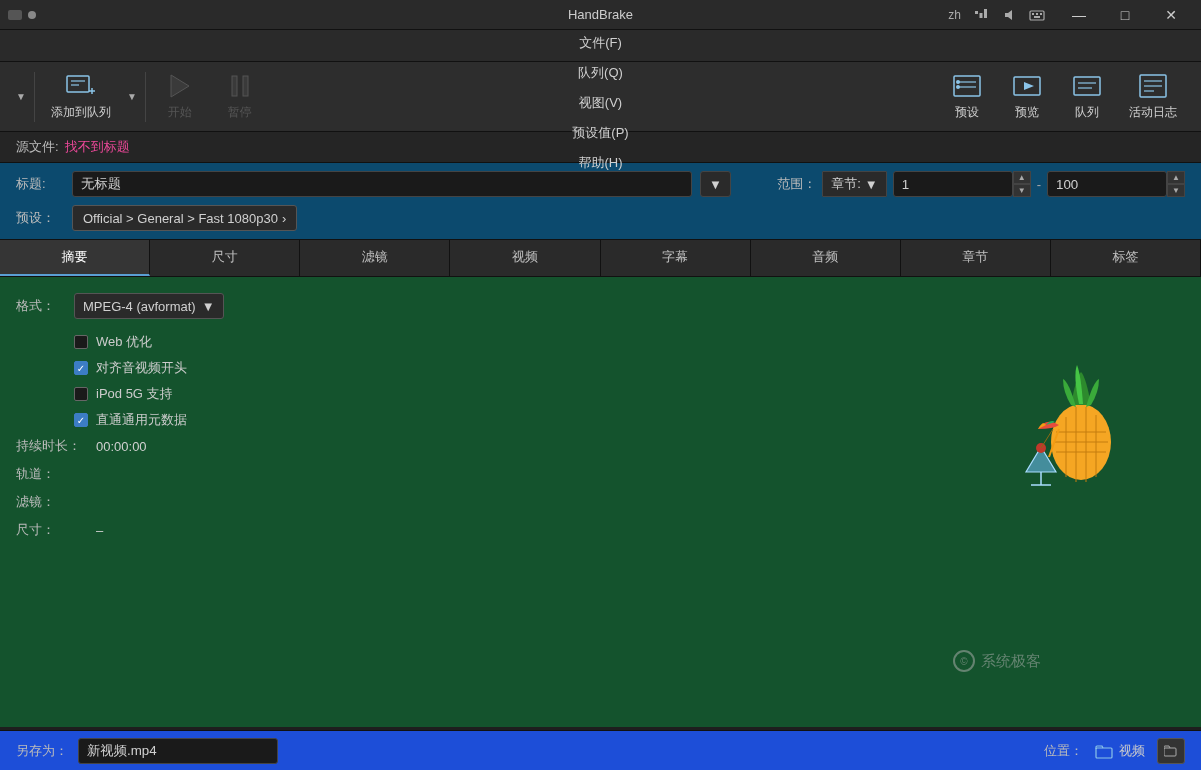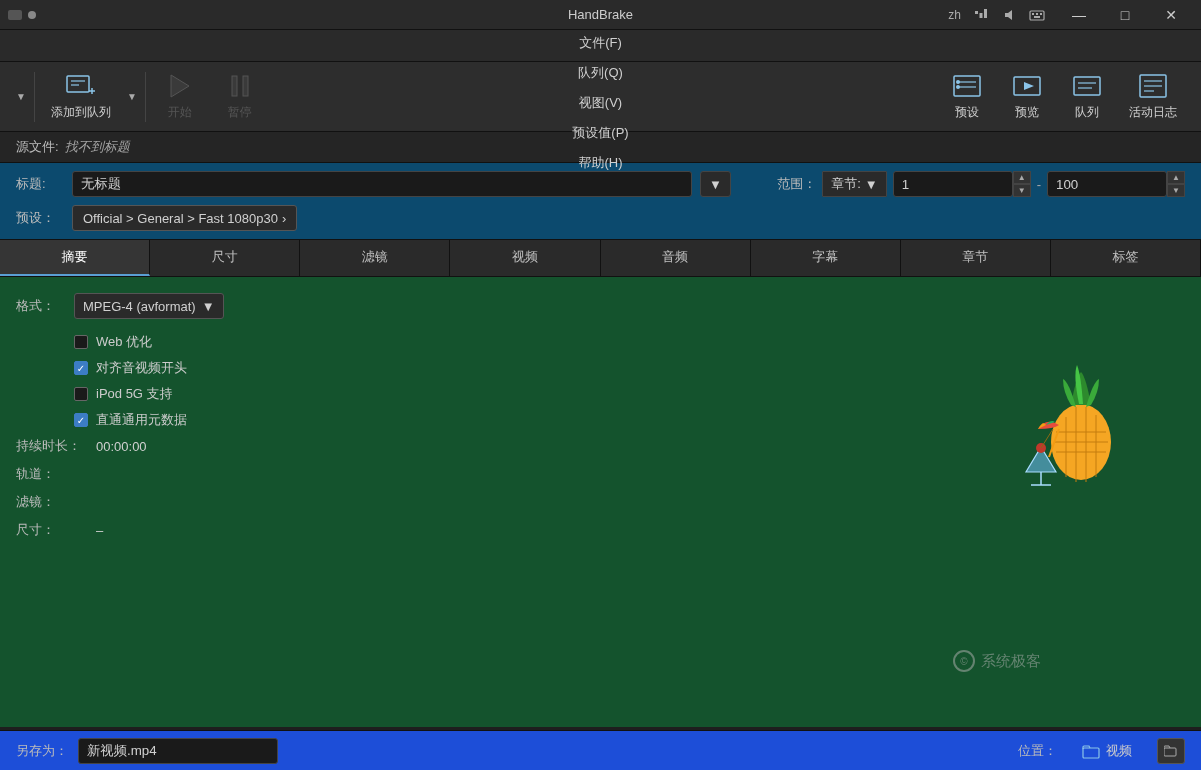--- a/index.html
+++ b/index.html
@@ -150,21 +150,21 @@
     
     .source-row {
       background: #252525;
       padding: 6px 16px;
       display: flex;
       align-items: center;
       gap: 6px;
       border-bottom: 1px solid #111;
     }
     .source-label { color: #bbb; }
-    .source-value { color: #a3a3a3; font-style: italic; }
+    .source-value { color: #ec4899; }
 
     
     .form-area {
       background: #0c4a6e;
       padding: 8px 16px;
       border-bottom: 1px solid #111;
     }
     .form-row {
       display: flex;
       align-items: center;
@@ -393,21 +393,21 @@
       border-radius: 3px;
       color: #d0d0d0;
       padding: 3px 8px;
       height: 26px;
       min-width: 200px;
     }
     .bottom-right {
       margin-left: auto;
       display: flex;
       align-items: center;
-      gap: 25px;
+      gap: 12px;
     }
     .folder-btn {
       background: #333;
       border: 1px solid #555;
       border-radius: 3px;
       color: #ccc;
       width: 28px;
       height: 26px;
       display: flex;
       align-items: center;
@@ -610,22 +610,22 @@
       <span>›</span>
     </div>
   </div>
 </div>
 
 <div class="tabs-bar">
   <div class="tab active">摘要</div>
   <div class="tab">尺寸</div>
   <div class="tab">滤镜</div>
   <div class="tab">视频</div>
+  <div class="tab">字幕</div>
   <div class="tab">音频</div>
-  <div class="tab">字幕</div>
   <div class="tab">章节</div>
   <div class="tab">标签</div>
 </div>
 
 <div class="tab-content" style="height: calc(770px - 30px - 32px - 70px - 36px - 72px - 40px - 40px);">
 
   <div class="format-row">
     <span class="format-label">格式：</span>
     <div class="format-select">
       <span>MPEG-4 (avformat)</span>

